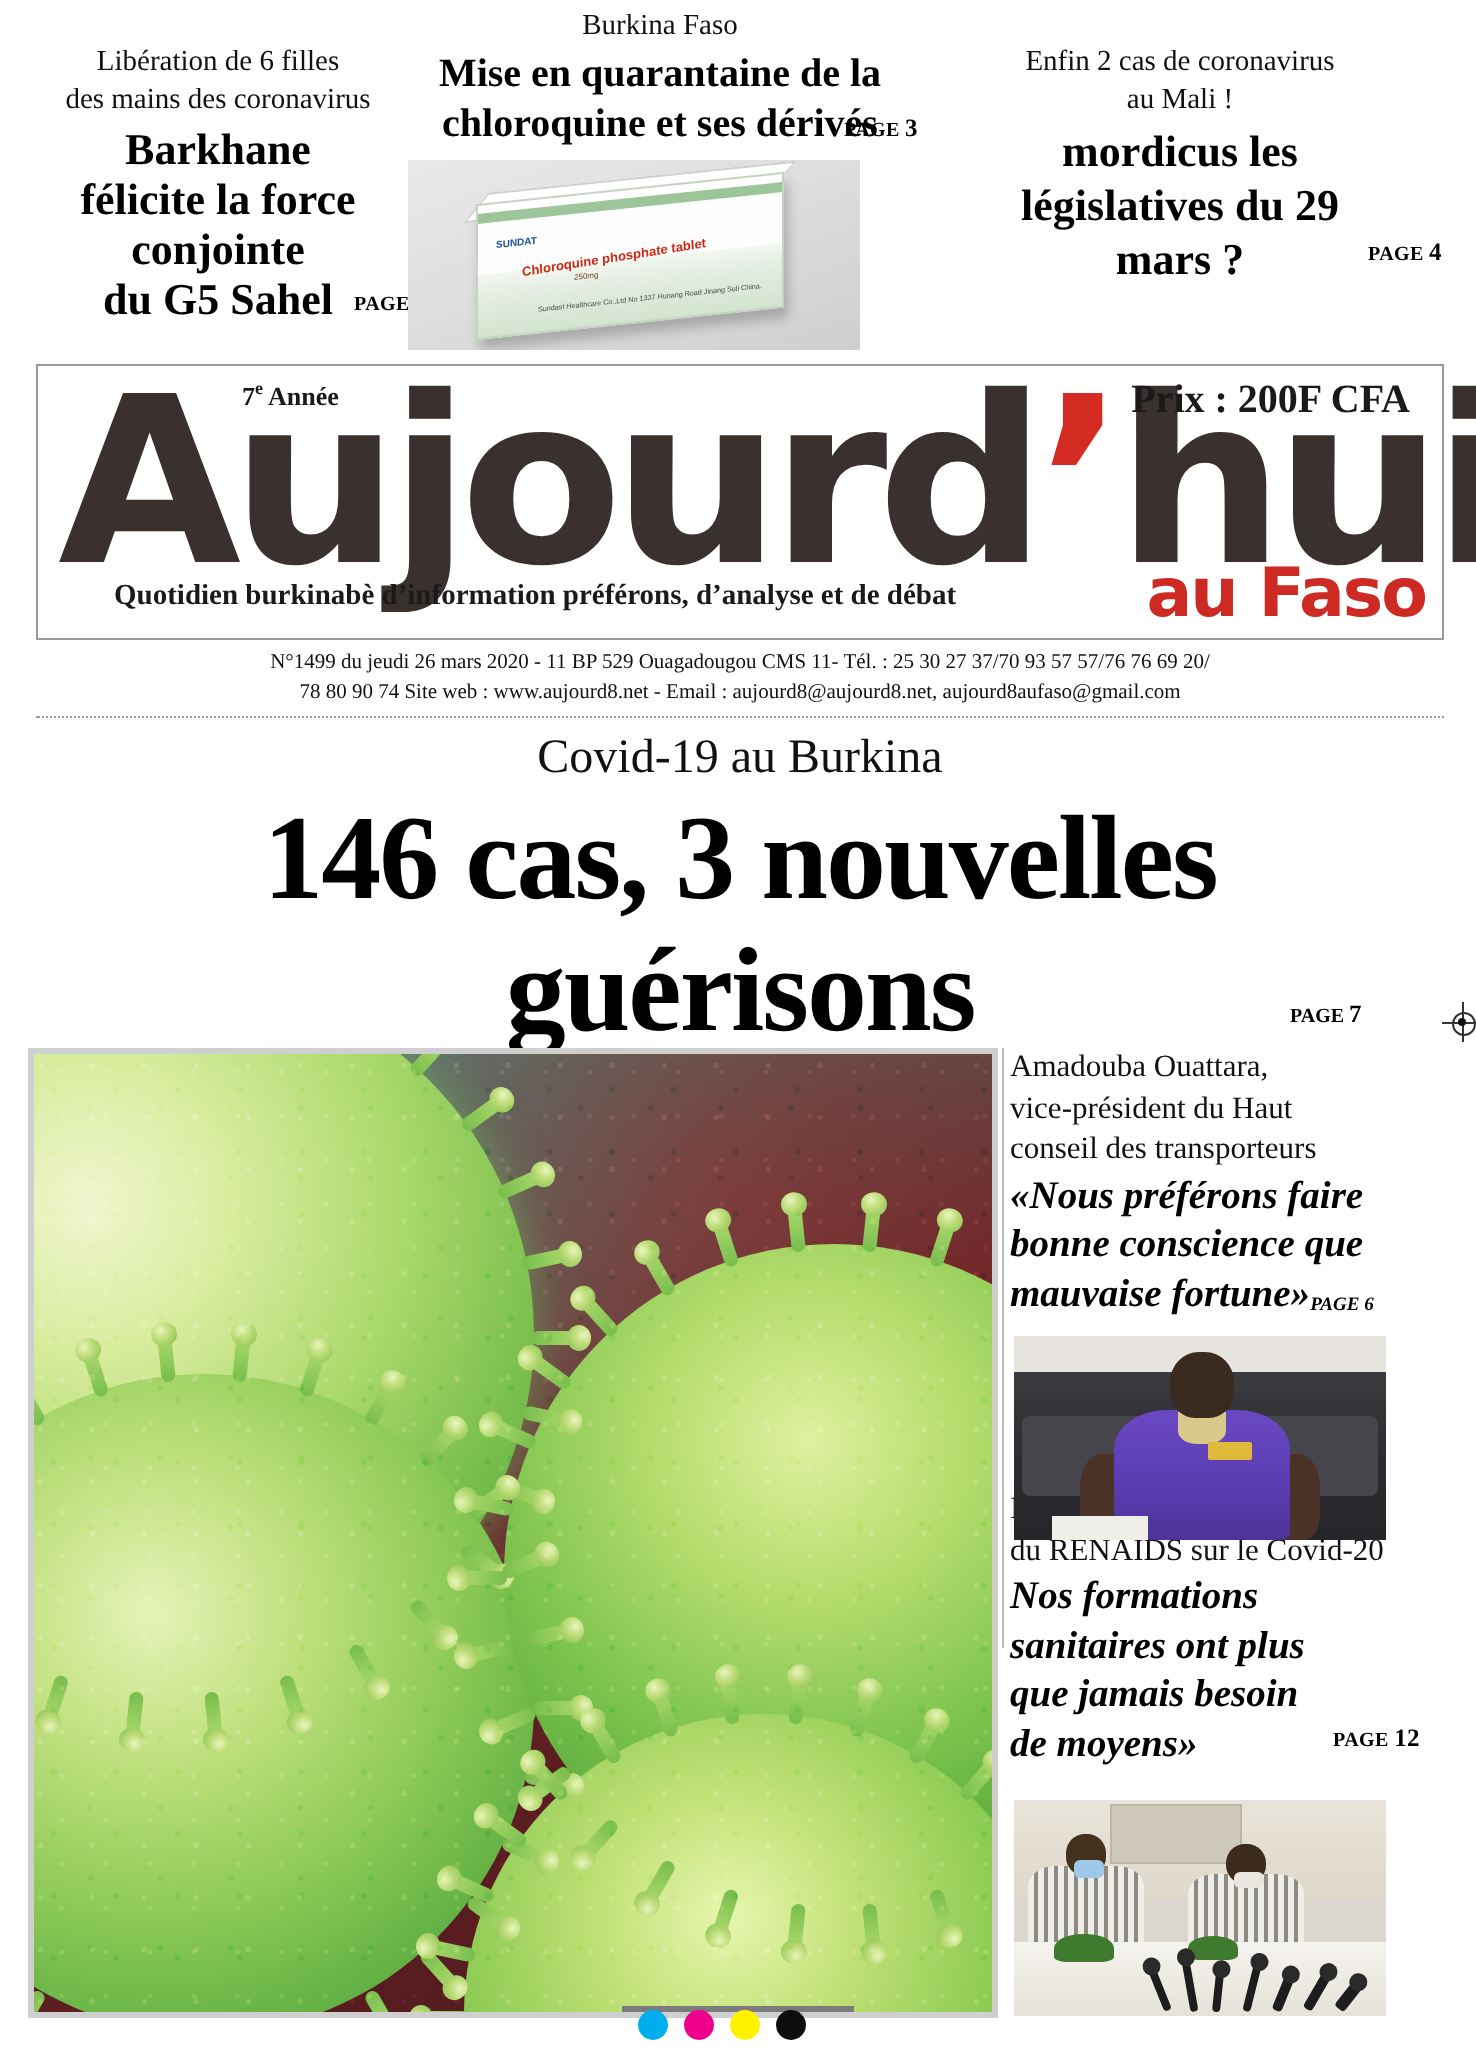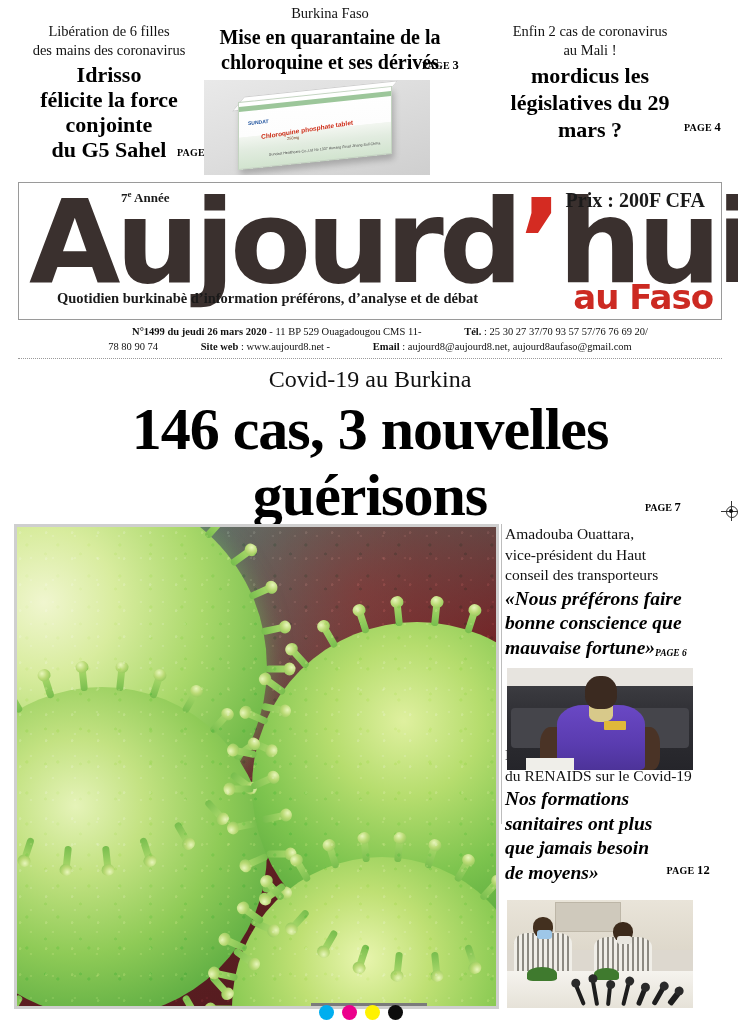--- a/index.html
+++ b/index.html
@@ -195,21 +195,21 @@
   .contact {
     position: absolute;
     left: 18px; top: 325px;
     width: 704px;
     text-align: center;
     font-family: "Liberation Serif", serif;
     font-size: 10.5px;
     line-height: 14.5px;
     color: #111;
   }
-  .contact b { font-weight: bold; margin-left: 40px; }
+  .contact b { font-weight: normal; }
   .rule-dotted {
     position: absolute;
     left: 18px; top: 358px;
     width: 704px;
     border-top: 1px dotted #9a9a9a;
   }
 
   
   .lead {
     position: absolute;
@@ -478,21 +478,21 @@
 <div class="page">
 
   <div class="teasers">
 
     <div class="teaser" id="teaser-left">
       <div class="t-kicker">
         <div>Libération de 6 filles</div>
         <div>des mains des coronavirus</div>
       </div>
       <div class="t-head">
-        <div>Idrisso</div>
+        <div>Barkhane</div>
         <div>félicite la force</div>
         <div>conjointe</div>
         <div style="position:relative;">
           <span>du G5 Sahel</span>
           <span class="pageref" style="position:absolute; right:-2px; bottom:-3px; font-weight:bold;">
             <span>PAGE</span>
             <span class="num">2</span>
           </span>
         </div>
       </div>
@@ -677,21 +677,21 @@
         <div style="position:relative; display:inline-block; width:100%;">
           <span>mauvaise fortune»</span><span class="inline-pageref"><span>PAGE</span>
             <span>6</span></span>
         </div>
       </div>
     </div>
 
     <div style="margin-top:80px;">
       <div class="rail-kicker">
         <div>Idrisso Younga porte-parole</div>
-        <div>du RENAIDS sur le Covid-19</div>
+        <div>du RENAIDS sur le Covid-20</div>
       </div>
       <div class="rail-quote">
         <div>Nos formations</div>
         <div>sanitaires ont plus</div>
         <div>que jamais besoin</div>
         <div style="position:relative;">
           <span>de moyens»</span>
           <span class="pageref" style="position:absolute; right:14px; bottom:2px; font-style:normal;">
             <span>PAGE</span>
             <span class="num">12</span>

